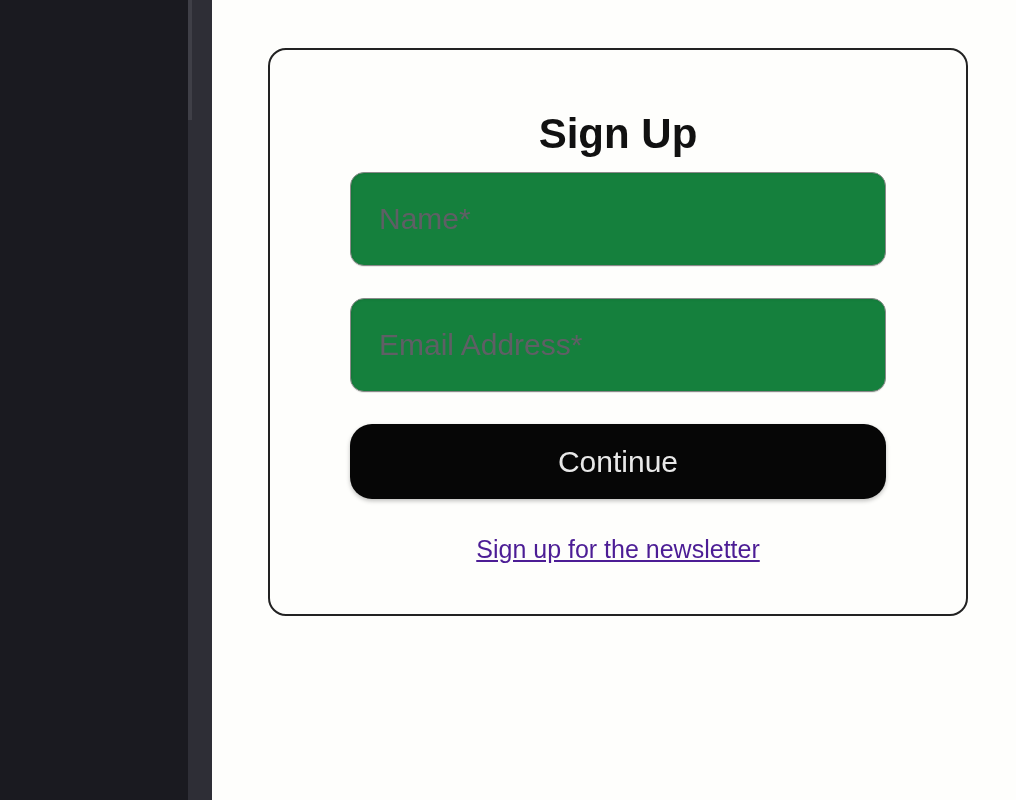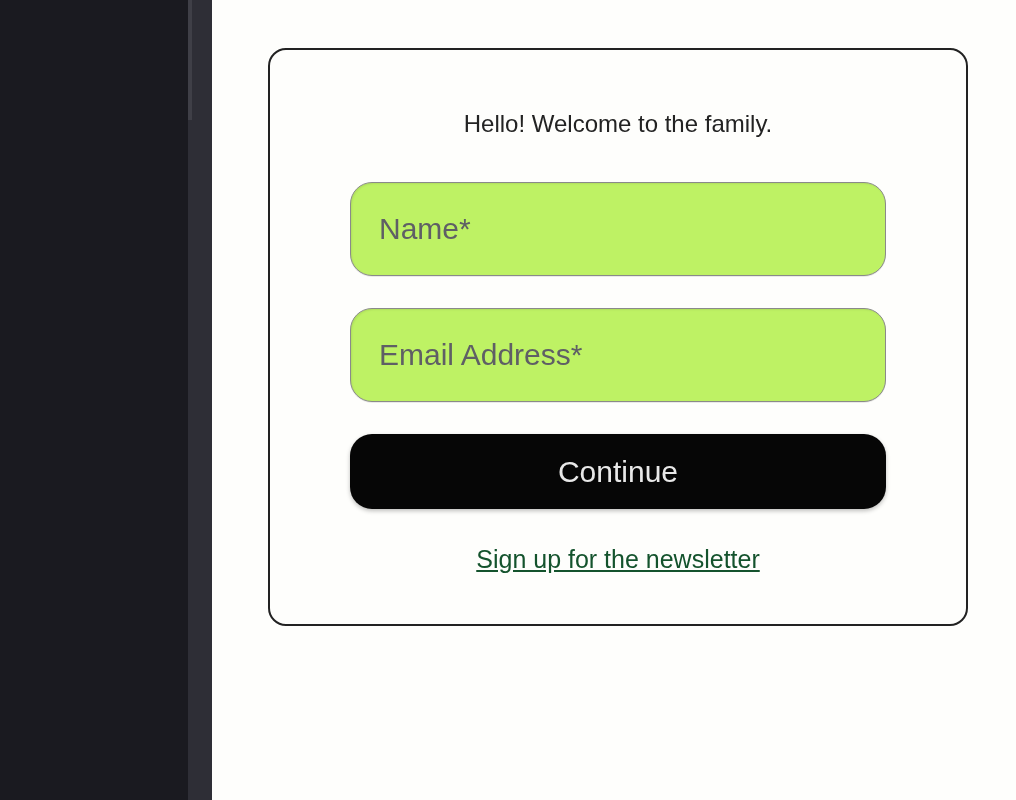--- a/index.html
+++ b/index.html
@@ -68,22 +68,22 @@
     .card-subtitle {
       font-size: 24px;
       color: #232323;
       margin-bottom: 44px;
     }
 
     .text-input {
       width: 100%;
       height: 94px;
       border: 1.5px solid #8a8a8a;
-      border-radius: 22px;
-      background: #bef264;
+      border-radius: 14px;
+      background: #15803d;
       font-size: 30px;
       color: #222;
       padding: 0 28px;
       margin-bottom: 32px;
       box-shadow: inset 1px 1px 2px rgba(0,0,0,0.08), 0 1px 0 rgba(0,0,0,0.08);
       outline: none;
       font-family: inherit;
     }
 
     .text-input::placeholder {
@@ -100,37 +100,37 @@
       font-size: 30px;
       font-weight: 400;
       cursor: pointer;
       margin-bottom: 36px;
       font-family: inherit;
       box-shadow: 0 2px 4px rgba(0,0,0,0.25);
     }
 
     .newsletter-link {
       font-size: 25px;
-      color: #14532d;
+      color: #4c1d95;
       text-decoration: underline;
       cursor: pointer;
       display: inline-block;
     }
   </style>
 </head>
 <body>
 
 <div class="sidebar-dark">
   <div class="sidebar-accent"></div>
 </div>
 <div class="sidebar-strip"></div>
 
 <div class="content-area">
   <div class="card">
-    <p class="card-subtitle">Hello! Welcome to the family.</p>
+    <h1 class="card-title">Sign Up</h1>
 
     <input type="text" class="text-input" placeholder="Name*" style="">
 
     <input type="text" class="text-input" placeholder="Email Address*" style="">
 
     <button class="primary-button">Continue</button>
 
     <a class="newsletter-link">Sign up for the newsletter</a>
   </div>
 </div>

